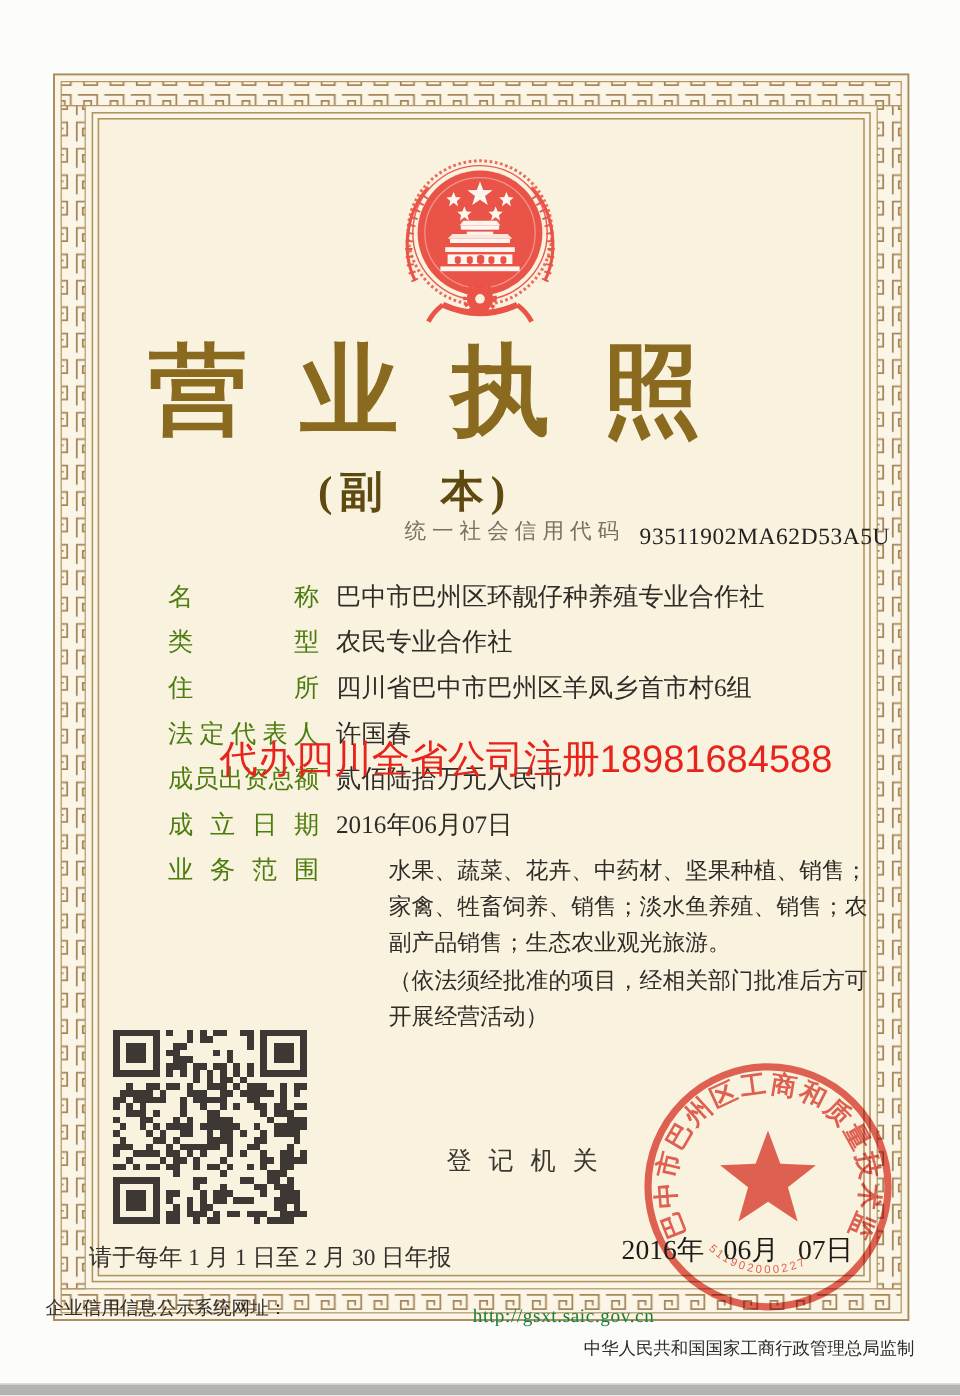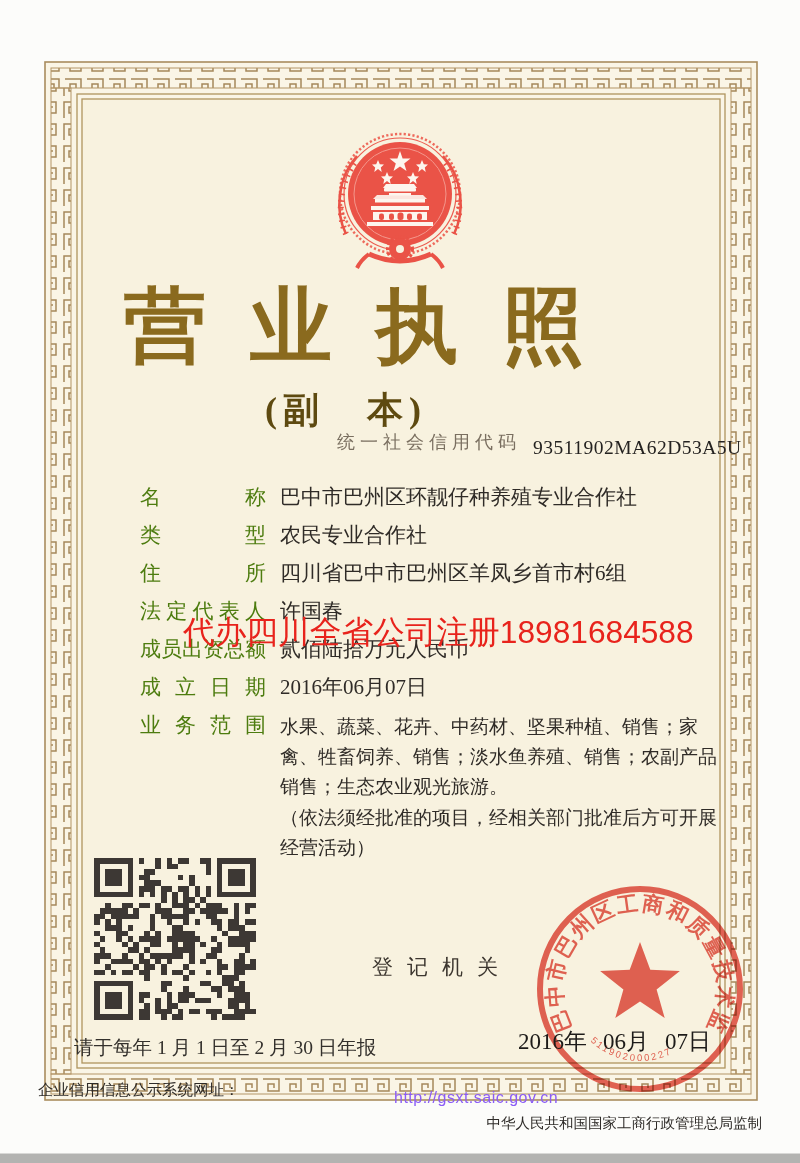--- a/index.html
+++ b/index.html
@@ -19,38 +19,38 @@
             font-weight:700;font-size:36px;color:#5e4a10;letter-spacing:6px;}
 
   .credit-label{position:absolute;left:337px;top:430px;font-size:18px;color:#7a6f60;letter-spacing:5px;}
   .credit-code{position:absolute;left:533px;top:437px;font-size:19.5px;color:#242220;letter-spacing:.5px;}
 
   .fields{position:absolute;left:140px;top:484px;width:585px;}
   .frow{display:flex;align-items:flex-start;margin-bottom:12px;}
   .f-label{flex:0 0 126px;font-size:21px;color:#4d7c0f;text-align:justify;text-align-last:justify;line-height:26px;}
   .f-gap{flex:0 0 14px;}
   .f-value{flex:1;font-size:21px;color:#2f2b27;line-height:26px;}
-  .frow-scope .f-value{font-size:19px;line-height:30px;}
+  .frow-scope .f-value{font-size:19px;line-height:30px;margin-left:44px;}
   .scope-note{font-size:19px;color:#2f2b27;margin-top:1px;}
 
   .watermark{position:absolute;left:183px;top:611px;font-family:"Liberation Sans",sans-serif;
              font-size:32px;font-weight:500;color:#e8231c;white-space:nowrap;z-index:30;
              transform:scaleX(.99);transform-origin:left;}
 
   .qr{position:absolute;left:94px;top:858px;z-index:2;}
 
   .reg-label{position:absolute;left:372px;top:953px;font-size:21px;color:#3c362f;letter-spacing:14px;}
   .seal{position:absolute;left:531px;top:880px;z-index:10;opacity:.88;mix-blend-mode:multiply;}
   .reg-date{position:absolute;left:518px;top:1026px;z-index:20;font-size:23px;color:#1d1b19;white-space:nowrap;}
   .reg-date .gap{display:inline-block;width:16px;}
 
   .annual-note{position:absolute;left:74px;top:1034px;font-size:19.5px;color:#33302c;}
 
-  .gov-url{position:absolute;left:394px;top:1089px;font-family:Liberation Sans, sans-serif;
-           font-size:16px;color:#8b5cf6;letter-spacing:.5px;z-index:6;}
+  .gov-url{position:absolute;left:394px;top:1089px;font-family:Liberation Serif, serif;
+           font-size:16px;color:#15803d;letter-spacing:.5px;z-index:6;}
 
   .footer-left{position:absolute;left:38px;top:1080px;font-size:15.5px;color:#2e2b28;}
   .footer-right{position:absolute;right:38px;top:1114px;font-size:14.5px;color:#2e2b28;}
 
   .scan-strip{position:absolute;left:0;bottom:0;width:800px;height:9px;background:#b3b3b1;border-top:1px solid #d8d8d6;}
 </style>
 </head>
 <body>
 
 <div class="page">

